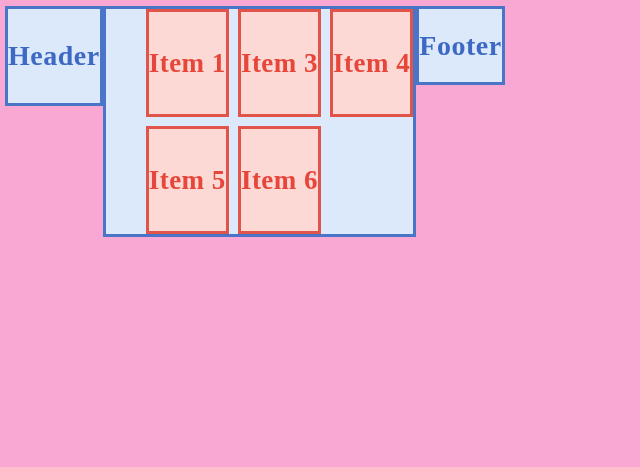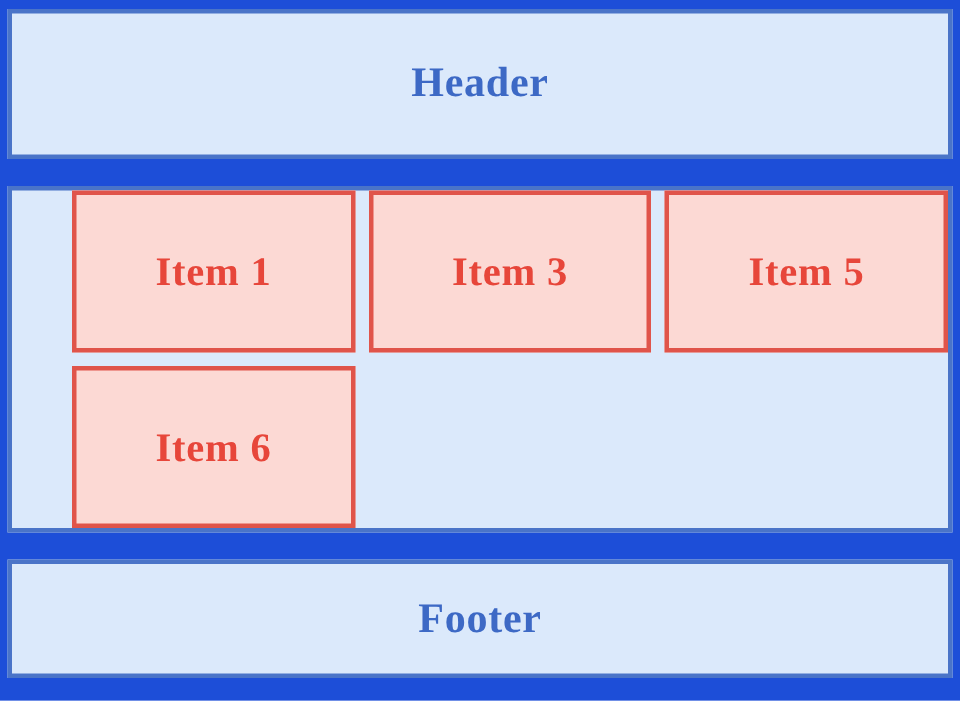--- a/index.html
+++ b/index.html
@@ -6,24 +6,23 @@
     margin: 0;
     padding: 0;
     background: #ffffff;
     font-family: "Liberation Serif", "DejaVu Serif", serif;
   }
   .page {
     width: 640px;
     height: 467px;
     box-sizing: border-box;
     padding: 6px 5px 5px 5px;
-    background: #1d4ed8;
+    background: #f9a8d4;
     display: flex;
-    flex-direction: column;
-    gap: 18px;
+    gap: 0;
   }
   .banner {
     box-sizing: border-box;
     border: 3px solid #4a74c8;
     background: #dbe9fb;
     display: flex;
     align-items: center;
     justify-content: center;
     font-weight: bold;
     font-size: 28px;
@@ -66,20 +65,23 @@
   </div>
 
   <div class="grid">
     <div class="grid-item">
       <span>Item 1</span>
     </div>
     <div class="grid-item">
       <span>Item 3</span>
     </div>
     <div class="grid-item">
+      <span>Item 4</span>
+    </div>
+    <div class="grid-item">
       <span>Item 5</span>
     </div>
     <div class="grid-item">
       <span>Item 6</span>
     </div>
   </div>
 
   <div class="banner footer">
     <span>Footer</span>
   </div>

